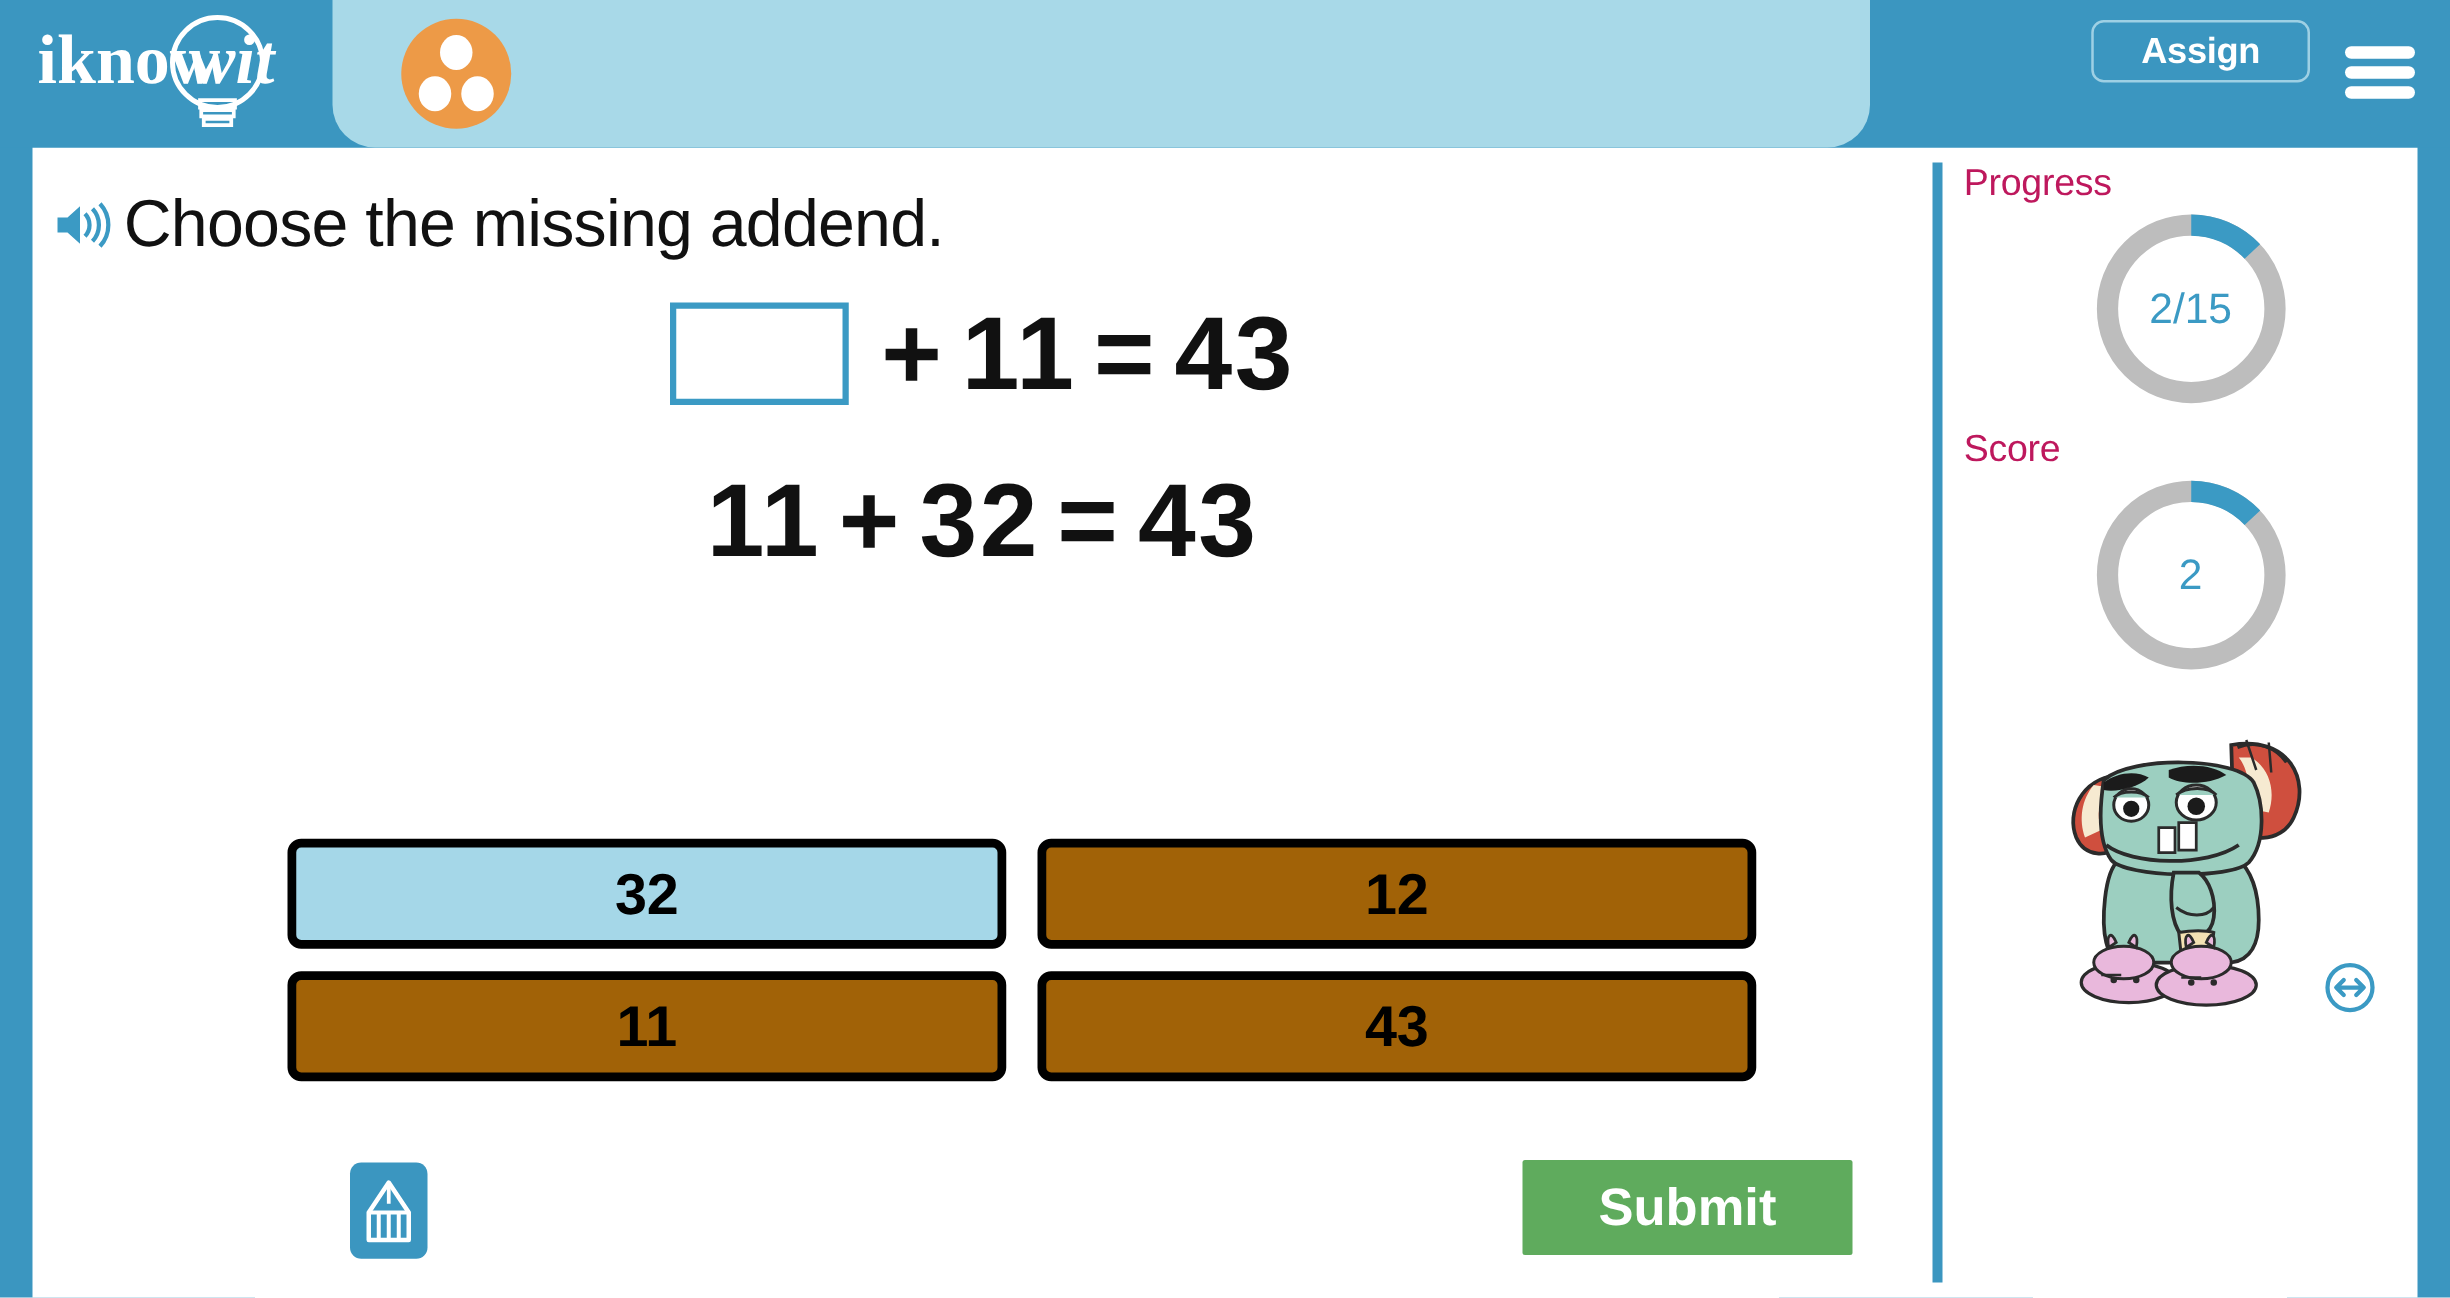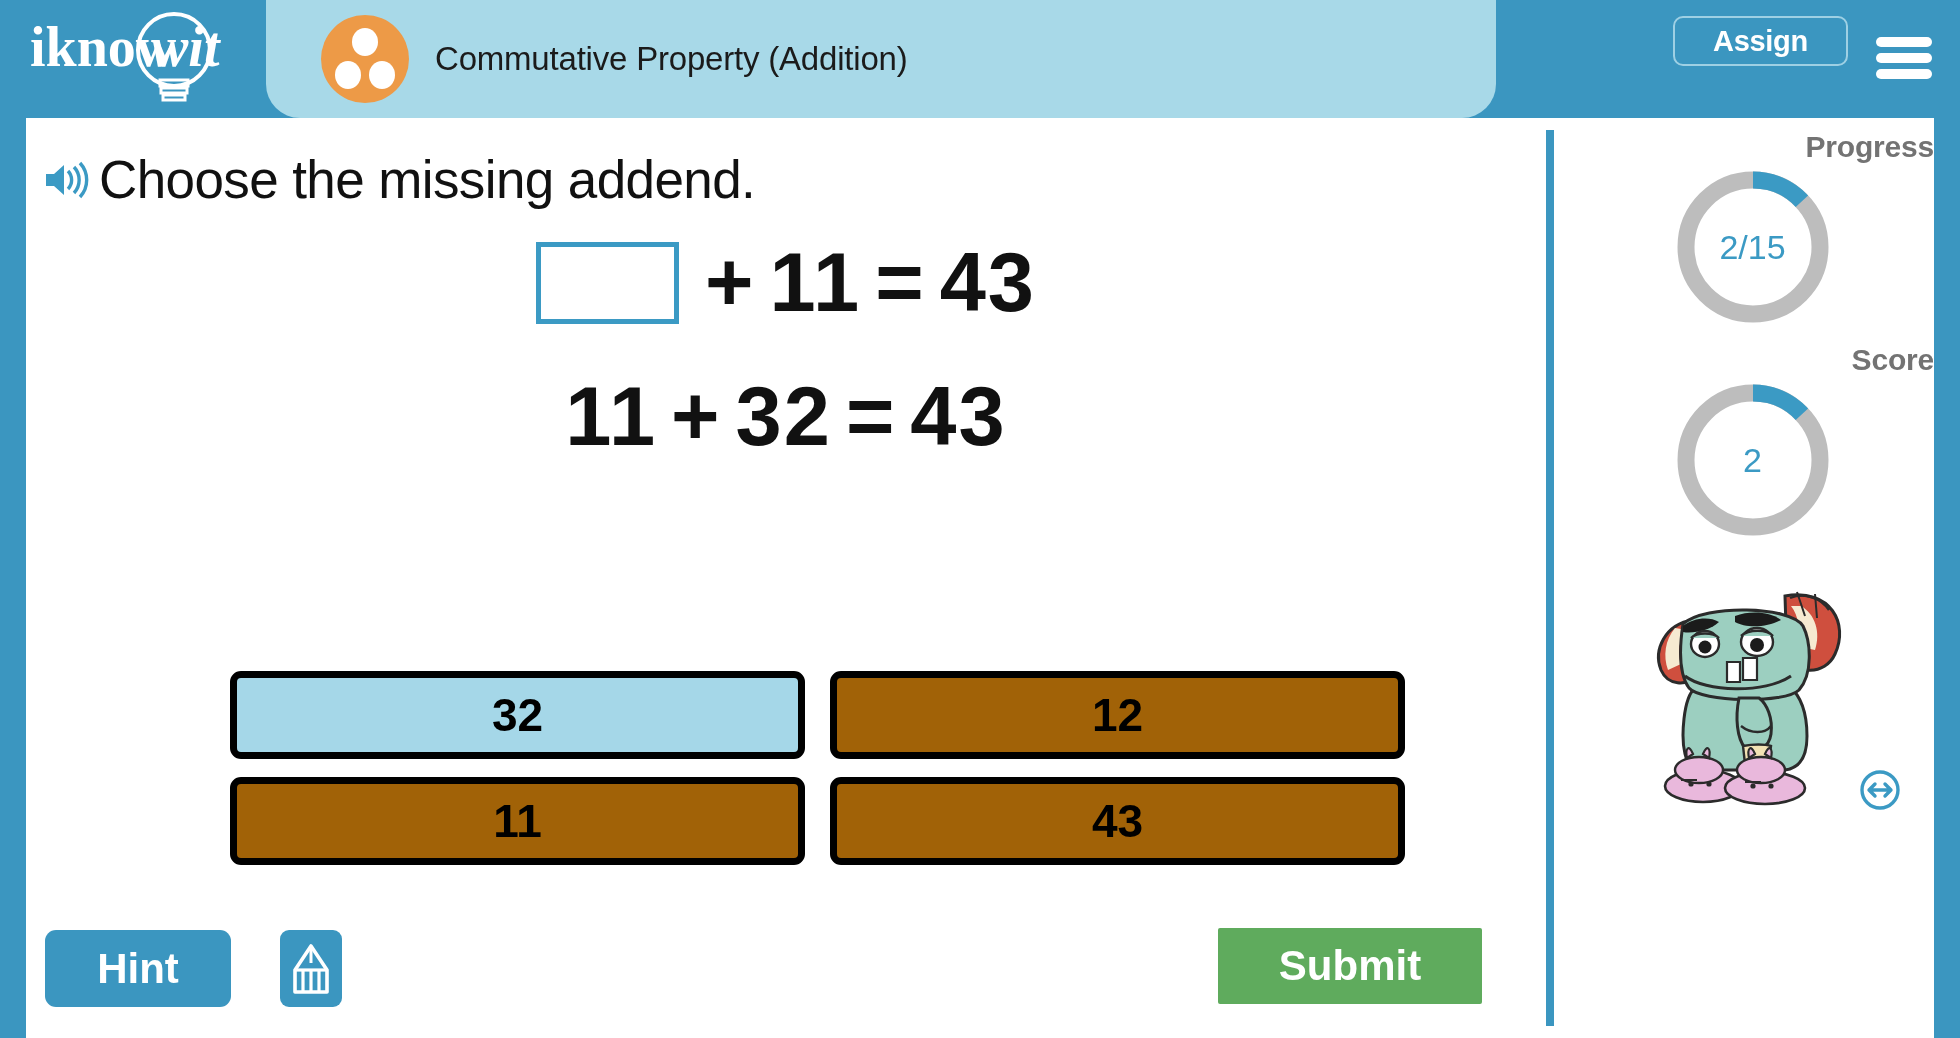--- a/index.html
+++ b/index.html
@@ -253,24 +253,24 @@
 
   #sidebar {
     position: absolute;
     left: 1545px;
     top: 0;
     width: 363px;
     height: 920px;
   }
 
   .gauge-label {
-    text-align: right;
-    color: #737373;
+    text-align: left;
+    color: #be185d;
     font-size: 30px;
-    font-weight: bold;
+    font-weight: normal;
     letter-spacing: -0.2px;
   }
   .gauge-wrap {
     display: flex;
     justify-content: center;
     position: relative;
   }
   .gauge { position: relative; }
   .gauge svg { display: block; transform: rotate(-90deg); }
   .gauge-value {
@@ -319,21 +319,20 @@
       <text x="125" y="56" font-family="'Liberation Serif', serif" font-size="56" font-weight="bold" font-style="italic" fill="#ffffff">wit</text>
     </svg>
   </div>
 
   <div id="title-pill">
     <div id="topic-icon">
       <i class="d1"></i>
         <i class="d2"></i>
         <i class="d3"></i>
     </div>
-    <div id="title-text">Commutative Property (Addition)</div>
   </div>
 
   <div id="assign-btn">Assign</div>
 
   <div id="menu-btn">
     <span></span>
       <span></span>
       <span></span>
   </div>
 </div>
@@ -367,21 +366,20 @@
     </div>
   </div>
 
   <div id="answers">
     <div class="answer selected">32</div>
     <div class="answer">12</div>
     <div class="answer">11</div>
     <div class="answer">43</div>
   </div>
 
-  <div id="hint-btn">Hint</div>
 
   <div id="scratch-btn">
     <svg width="42" height="56" viewBox="0 0 42 56">
       <path d="M21 5 L37 29 L37 51 L5 51 L5 29 Z" fill="none" stroke="#ffffff" stroke-width="3.6" stroke-linejoin="round"></path>
       <path d="M5 29 L37 29" stroke="#ffffff" stroke-width="3.2"></path>
       <path d="M13 29 L13 51 M21 29 L21 51 M29 29 L29 51" stroke="#ffffff" stroke-width="3.2"></path>
       <path d="M21 5 L21 22" stroke="#ffffff" stroke-width="3"></path>
     </svg>
   </div>
 

